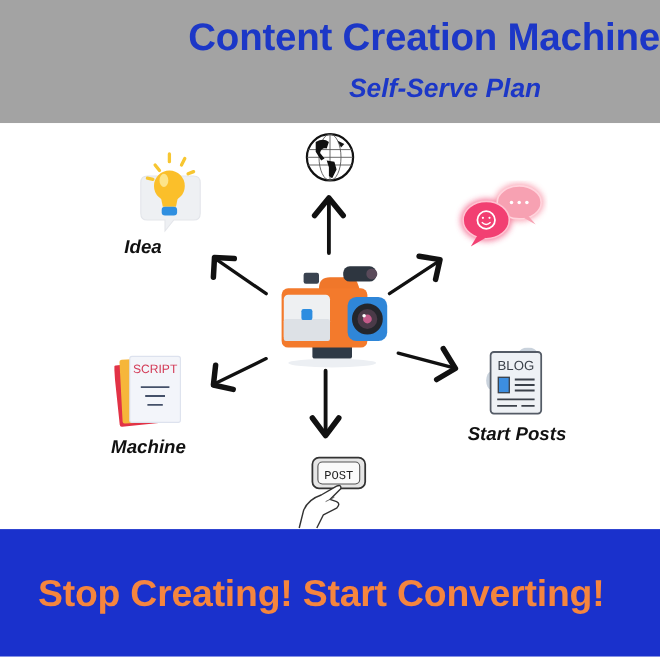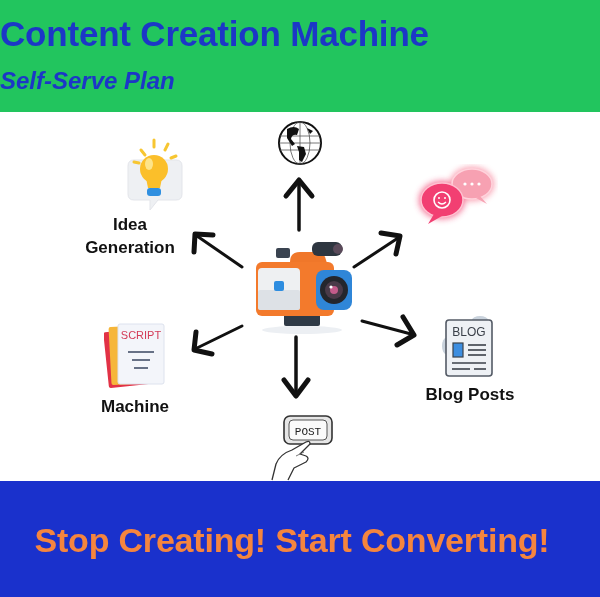--- a/index.html
+++ b/index.html
@@ -1,22 +1,22 @@
 <!DOCTYPE html>
 <html><head>
 <meta charset="utf-8">
 <style>
   * { margin: 0; padding: 0; box-sizing: border-box; }
   html, body { width: 600px; height: 597px; overflow: hidden; background: #ffffff; }
   body { font-family: "Liberation Sans", "DejaVu Sans", sans-serif; position: relative; }
 
   .header {
     position: absolute; left: 0; top: 0; width: 600px; height: 112px;
-    background: #22c55e;
-    text-align: left;
+    background: #a3a3a3;
+    text-align: right;
   }
   .title {
     position: absolute; left: 0; top: 14px; width: 600px;
     font-size: 35px; font-weight: bold; color: #1c37c7; letter-spacing: -0.2px;
   }
   .subtitle {
     position: absolute; left: 0; top: 67px; width: 492px;
     font-size: 24px; font-weight: bold; font-style: italic; color: #1c37c7;
   }
 
@@ -26,21 +26,21 @@
     position: absolute; left: 0; top: 481px; width: 600px; height: 116px;
     background: #1a31cc;
   }
   .footer-text {
     position: absolute; left: 0; top: 40px; width: 584px; text-align: center;
     font-size: 34px; font-weight: bold; color: #f5853e; letter-spacing: -0.2px;
   }
 
   .node-label {
     position: absolute; font-size: 17px; font-weight: bold; color: #111111;
-    text-align: center; line-height: 23px; white-space: nowrap;
+    text-align: center; line-height: 23px; white-space: nowrap; font-style: italic;
   }
   .icon { position: absolute; }
   .arrows { position: absolute; left: 0; top: 0; }
 </style>
 </head>
 <body>
 
 <div class="header">
   <div class="title">Content Creation Machine</div>
   <div class="subtitle">Self-Serve Plan</div>
@@ -106,21 +106,20 @@
       <line x1="60" y1="24" x2="55" y2="26"></line>
       <line x1="18" y1="30" x2="23" y2="31"></line>
     </g>
     <circle cx="38" cy="37" r="14" fill="#fbbf2a"></circle>
     <path d="M30 46 L46 46 L44 56 L32 56 Z" fill="#fbbf2a"></path>
     <rect x="31" y="56" width="14" height="8" rx="3" fill="#2f8fe0"></rect>
     <ellipse cx="33" cy="32" rx="4" ry="6" fill="#fde48a"></ellipse>
   </svg>
   <div class="node-label" style="left:78px; top:101px; width:104px;">
     <div>Idea</div>
-    <div>Generation</div>
   </div>
 
   <svg class="icon" style="left:412px; top:52px;" width="86" height="66" viewBox="0 0 86 66">
     <defs>
       <filter id="glow" x="-30%" y="-30%" width="160%" height="160%">
         <feGaussianBlur stdDeviation="3"></feGaussianBlur>
       </filter>
     </defs>
     <g filter="url(#glow)" opacity="0.7">
       <ellipse cx="60" cy="20" rx="22" ry="17" fill="#f7768f"></ellipse>
@@ -180,21 +179,21 @@
     <rect x="13" y="27" width="10" height="14" fill="#3d8ee0" stroke="#3b414a" stroke-width="1.2"></rect>
     <g stroke="#3b414a" stroke-width="1.6">
       <line x1="28" y1="29" x2="46" y2="29"></line>
       <line x1="28" y1="34" x2="46" y2="34"></line>
       <line x1="28" y1="39" x2="46" y2="39"></line>
       <line x1="12" y1="47" x2="46" y2="47"></line>
       <line x1="12" y1="53" x2="30" y2="53"></line>
       <line x1="34" y1="53" x2="46" y2="53"></line>
     </g>
   </svg>
-  <div class="node-label" style="left:420px; top:271px; width:100px;">Blog Posts</div>
+  <div class="node-label" style="left:420px; top:271px; width:100px;">Start Posts</div>
 
   <svg class="icon" style="left:266px; top:300px;" width="72" height="70" viewBox="0 0 72 70">
     <rect x="18" y="4" width="48" height="28" rx="6" fill="#e6e6e6" stroke="#333" stroke-width="1.6"></rect>
     <rect x="23" y="8" width="38" height="20" rx="4" fill="#fafafa" stroke="#555" stroke-width="1"></rect>
     <text x="42" y="23" font-family="Liberation Mono, monospace" font-size="11" fill="#222" text-anchor="middle">POST</text>
     <path d="M6 68 L10 52 Q14 42 26 38 L40 30 Q44 28 44 32 L34 42 L40 44 Q44 46 40 50 L28 56 L22 68" fill="#fff" stroke="#333" stroke-width="1.3" stroke-linejoin="round"></path>
     <path d="M30 44 L38 40" stroke="#555" stroke-width="0.8"></path>
   </svg>
 </div>
 

